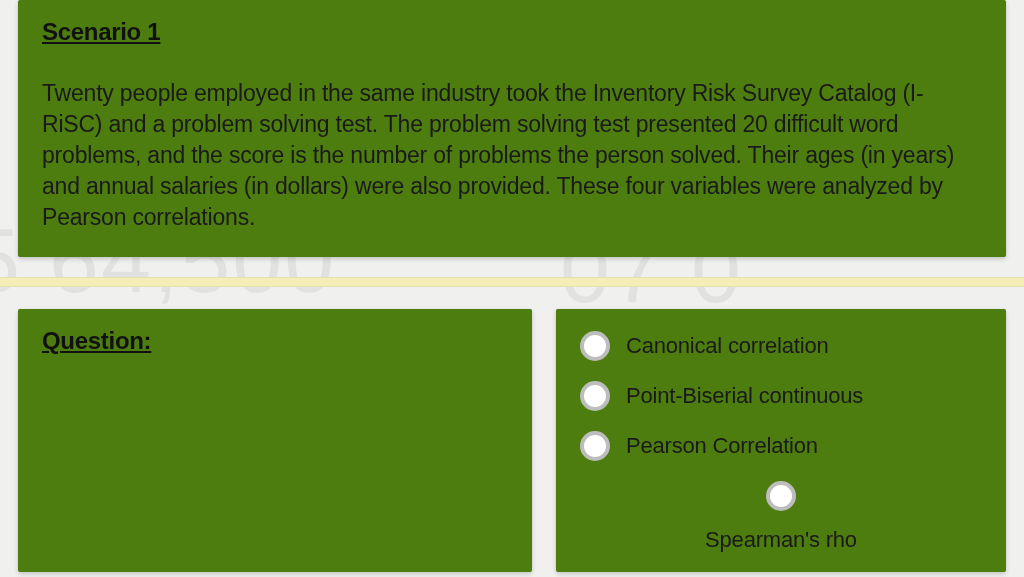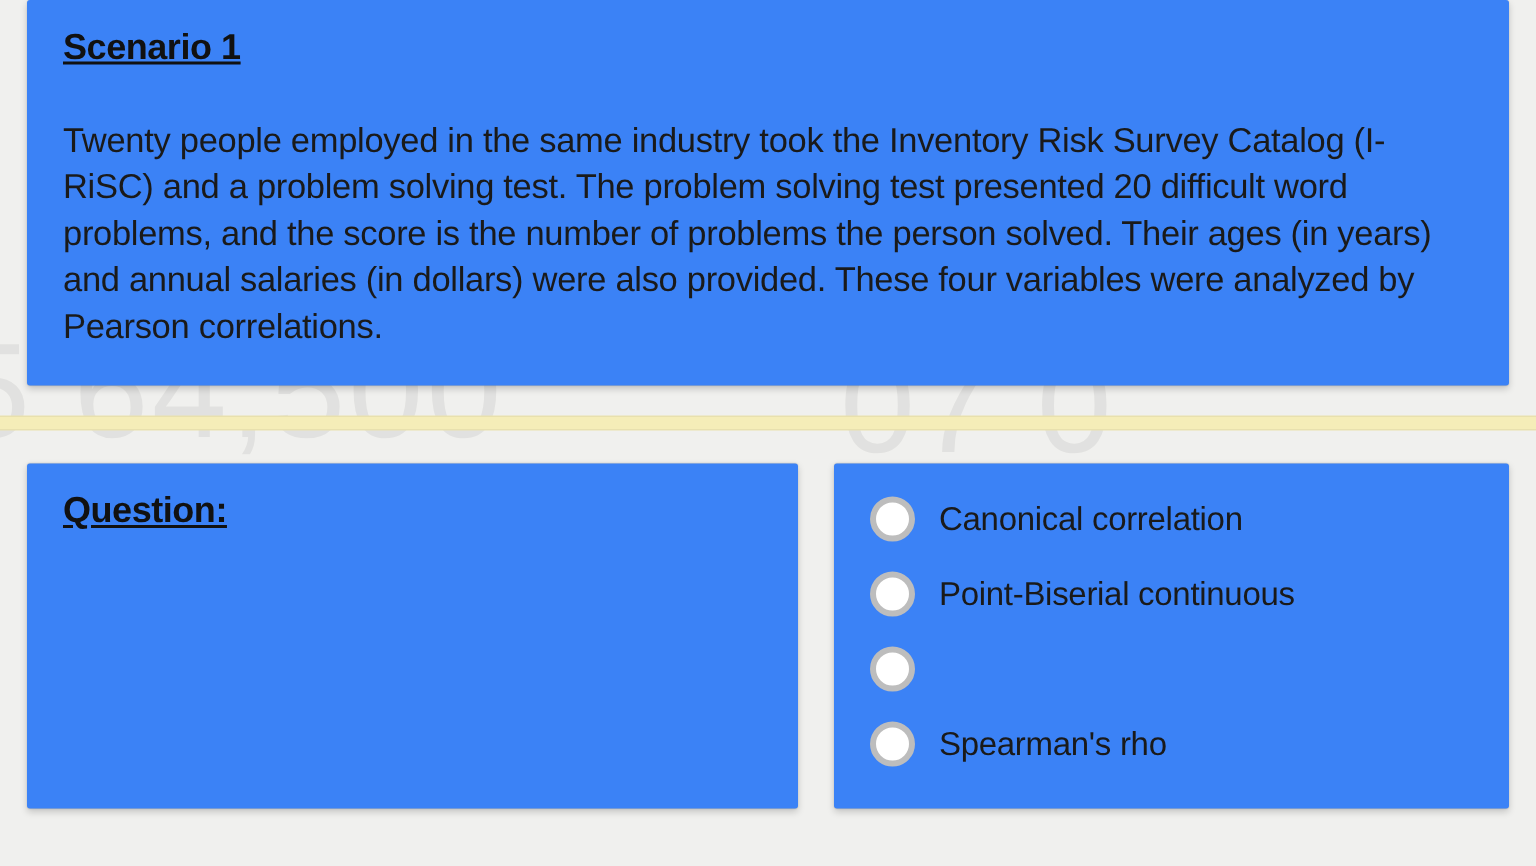--- a/index.html
+++ b/index.html
@@ -20,21 +20,21 @@
     font-size: 90px;
     font-weight: 400;
     color: rgba(0,0,0,0.06);
     letter-spacing: 2px;
     pointer-events: none;
     z-index: 0;
   }
   .bg1 { top: 210px; left: -30px; }
   .bg2 { top: 220px; left: 560px; }
   .card {
-    background: #3b82f6;
+    background: #4d7c0f;
     border-radius: 2px;
     box-shadow: 0 2px 5px rgba(0,0,0,0.18), 0 0 1px rgba(0,0,0,0.15);
     padding: 18px 24px 24px 24px;
     position: relative;
     z-index: 2;
   }
   .scenario-card {
     margin: 0 18px 0 18px;
     width: calc(100% - 36px);
   }
@@ -78,20 +78,21 @@
   }
   .option-row {
     display: flex;
     align-items: center;
     gap: 16px;
     margin-bottom: 20px;
     cursor: pointer;
   }
   .option-row:last-child {
     margin-bottom: 0;
+    flex-direction: column;
   }
   .radio-circle {
     width: 30px;
     height: 30px;
     border: 4px solid #bdbdbd;
     border-radius: 50%;
     flex-shrink: 0;
     background: #fff;
   }
   .option-label {
@@ -123,19 +124,20 @@
     <div class="option-row">
       <div class="radio-circle"></div>
       <div class="option-label">Canonical correlation</div>
     </div>
     <div class="option-row">
       <div class="radio-circle"></div>
       <div class="option-label">Point-Biserial continuous</div>
     </div>
     <div class="option-row">
       <div class="radio-circle"></div>
+      <div class="option-label">Pearson Correlation</div>
     </div>
     <div class="option-row">
       <div class="radio-circle"></div>
       <div class="option-label">Spearman's rho</div>
     </div>
   </div>
 </div>
 
 </body></html>

